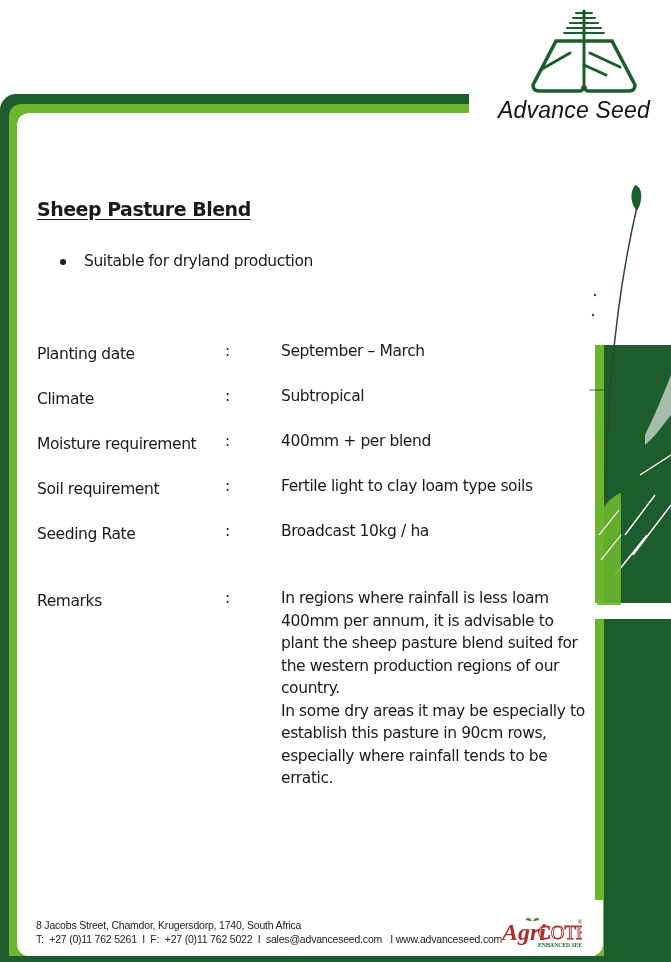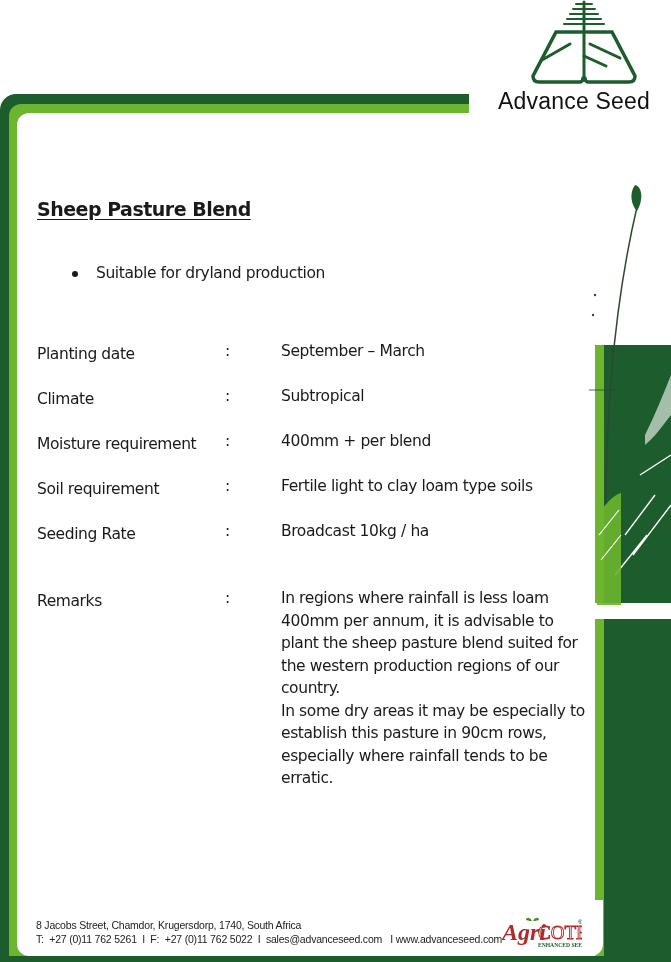--- a/index.html
+++ b/index.html
@@ -33,33 +33,33 @@
   }
   .right-gap {
     position: absolute; left: 595px; top: 603px; width: 80px; height: 16px; background: #ffffff;
   }
   .right-light { position: absolute; left: 595px; top: 345px; width: 9px; height: 611px; background: #6db52f; }
   .right-dark  { position: absolute; left: 604px; top: 345px; width: 67px; height: 617px; background: #1d5c2c; }
   .bottom-strip { position: absolute; left: 0; top: 956px; width: 671px; height: 6px; background: #1d5c2c; }
 
   .grass { position: absolute; left: 585px; top: 175px; width: 86px; height: 430px; }
 
-  .logo { position: absolute; left: 495px; top: 0; width: 176px; height: 120px; }
+  .logo { position: absolute; left: 495px; top: 9px; width: 176px; height: 120px; font-style: italic; }
   .logo svg { position: absolute; left: 35px; top: 0; }
   .logo-text {
     position: absolute; left: 3px; top: 88px; font-family: "Liberation Sans", sans-serif;
     font-size: 23px; color: #111; letter-spacing: 0.2px; white-space: nowrap;
   }
 
   .title {
     position: absolute; left: 37px; top: 198px; font-size: 19px; font-weight: bold;
     text-decoration: underline; text-underline-offset: 3px;
     font-family: "DejaVu Sans", sans-serif; letter-spacing: -0.5px; text-align: right;
   }
-  .bullets { position: absolute; left: 60px; top: 250px; width: 480px; margin: 12px; padding: 0; list-style: none; }
+  .bullets { position: absolute; left: 60px; top: 250px; width: 480px; margin: 0; padding: 0; list-style: none; }
   .bullets li {
     position: relative; padding-left: 24px; font-size: 15.5px; line-height: 22.5px;
     letter-spacing: -0.4px; font-family: "DejaVu Sans", sans-serif;
   }
   .bullets li::before {
     content: ""; position: absolute; left: 0; top: 9px; width: 6px; height: 6px;
     border-radius: 50%; background: #1a1a1a;
   }
   .spec-row { position: absolute; left: 37px; width: 560px; font-size: 15.5px; line-height: 22.5px; letter-spacing: -0.4px; }
   .spec-label { position: absolute; left: 0; top: 3px; }

